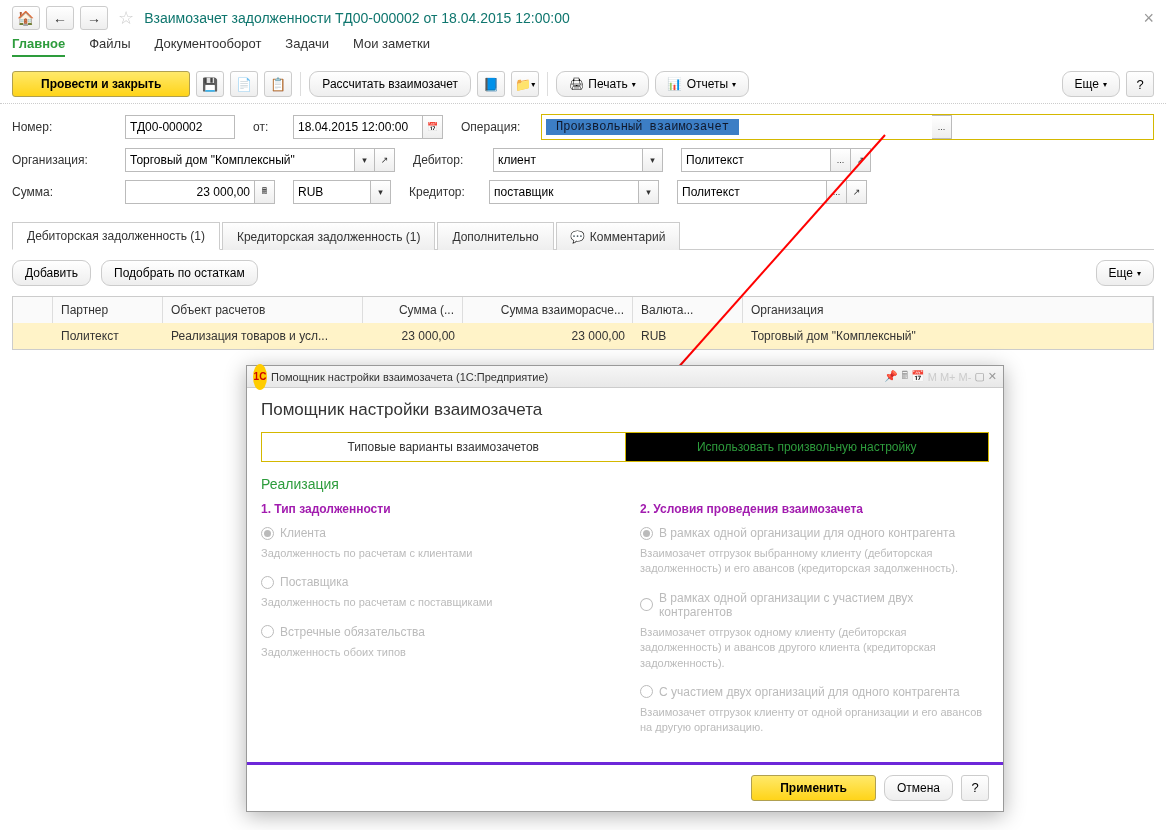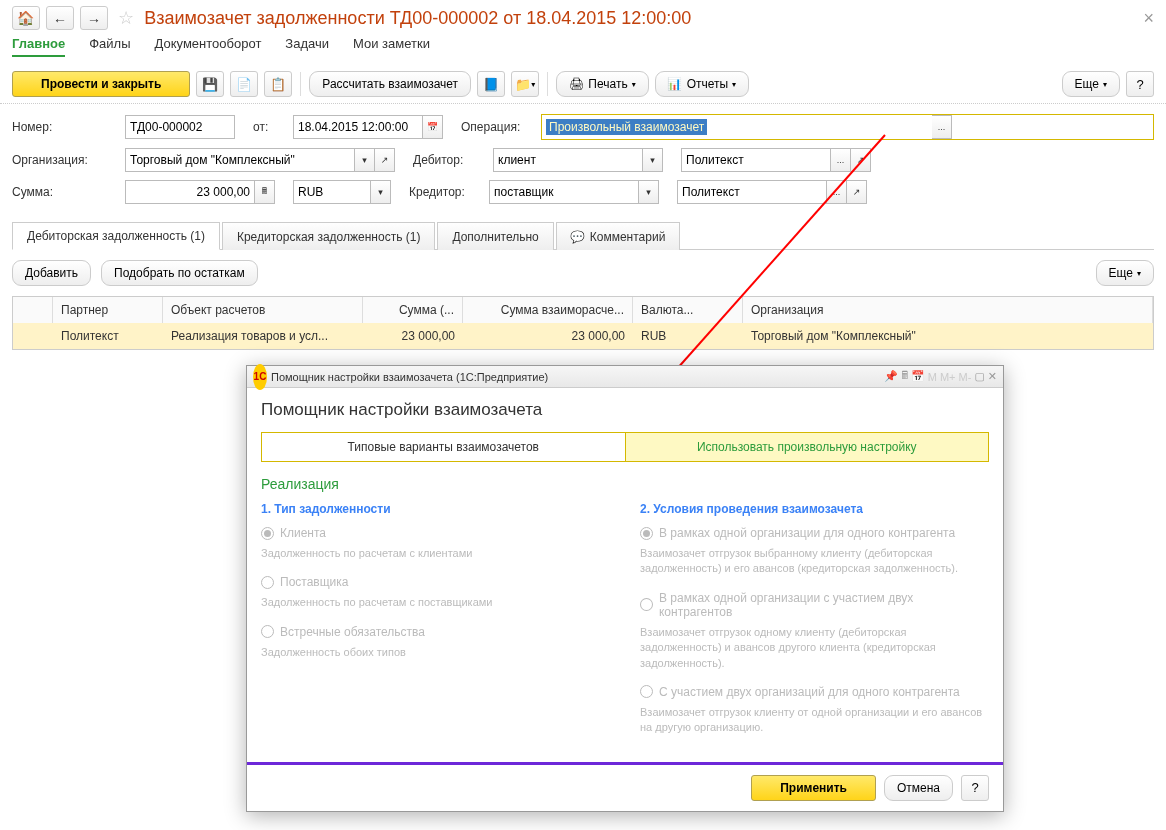--- a/index.html
+++ b/index.html
@@ -1,20 +1,20 @@
 <!DOCTYPE html>
 <html><head>
 <meta charset="utf-8">
 <style>
 * { box-sizing: border-box; margin: 0; padding: 0; }
 body { font-family: Arial, sans-serif; font-size: 12px; color: #333; background: #fff; width: 1166px; height: 830px; overflow: hidden; position: relative; }
 .top-bar { display: flex; align-items: center; padding: 6px 12px; gap: 6px; }
 .nav-btn { width: 28px; height: 24px; border: 1px solid #ccc; background: linear-gradient(#fff,#eee); border-radius: 3px; display: flex; align-items: center; justify-content: center; cursor: pointer; font-size: 14px; }
 .star-icon { color: #ccc; font-size: 18px; margin: 0 4px; }
-.title { font-size: 18px; color: #c2410c; }
+.title { font-size: 14px; color: #0f766e; }
 .close-x { margin-left: auto; color: #999; font-size: 18px; cursor: pointer; }
 .tabs { display: flex; gap: 24px; padding: 0 12px 8px 12px; font-size: 13px; }
 .tab { cursor: pointer; padding-bottom: 4px; }
 .tab.active { color: #2d9c3c; border-bottom: 2px solid #2d9c3c; font-weight: bold; }
 .toolbar { display: flex; align-items: center; padding: 6px 12px; gap: 6px; border-bottom: 1px dotted #ccc; }
 .btn { height: 26px; border: 1px solid #b0a050; background: linear-gradient(#ffe96a,#ffd419); border-radius: 3px; padding: 0 28px; cursor: pointer; font-size: 12px; display: flex; align-items: center; font-weight: bold; }
 .btn-plain { height: 26px; border: 1px solid #ccc; background: linear-gradient(#fff,#eee); border-radius: 9px; padding: 0 12px; cursor: pointer; font-size: 12px; display: flex; align-items: center; gap: 4px; }
 .btn-icon { width: 28px; height: 26px; border: 1px solid #ccc; background: linear-gradient(#fff,#eee); border-radius: 3px; cursor: pointer; display: flex; align-items: center; justify-content: center; font-size: 13px; }
 .sep { width: 1px; height: 24px; background: #ddd; margin: 0 2px; }
 .form-area { padding: 10px 12px; }
@@ -22,21 +22,21 @@
 .label { color: #333; font-size: 12px; }
 .w-num { width: 95px; }
 .w-date { width: 22px; }
 .w-org { width: 95px; }
 .w-op { width: 62px; }
 .w-sum { width: 95px; }
 .input { height: 24px; border: 1px solid #bbb; padding: 0 4px; font-size: 12px; background: #fff; }
 .input-group { display: flex; align-items: stretch; }
 .input-group .drop-btn { width: 20px; border: 1px solid #bbb; border-left: none; background: linear-gradient(#fff,#eee); cursor: pointer; font-size: 9px; display: flex; align-items: center; justify-content: center; }
 .highlighted-input { border: 1px solid #d4b800; background: #fff; }
-.highlighted-input .sel { background: #3c7ec5; color: #fef9c3; padding: 1px 3px; }
+.highlighted-input .sel { background: #3c7ec5; color: #0f172a; padding: 1px 10px; font-family: Liberation Mono, monospace; }
 .subtabs { display: flex; border-bottom: 1px solid #ccc; margin: 0 12px; }
 .subtab { padding: 6px 14px; border: 1px solid #ccc; border-bottom: none; margin-right: 2px; margin-bottom: -1px; cursor: pointer; background: linear-gradient(#fefefe,#eee); font-size: 12px; display: flex; align-items: center; gap: 4px; }
 .subtab.active { background: #fff; border-bottom: 1px solid #fff; }
 .actions-row { display: flex; align-items: center; padding: 10px 12px; gap: 10px; }
 .table { margin: 0 12px; border: 1px solid #ccc; }
 .thead, .trow { display: flex; align-items: stretch; }
 .thead .th { border-right: 1px solid #ddd; padding: 6px 8px; font-size: 12px; background: #fafafa; }
 .trow .td { padding: 6px 8px; font-size: 12px; }
 .trow { background: #fff3c8; }
 .c0 { width: 40px; } .c1 { width: 110px; } .c2 { width: 200px; } .c3 { width: 100px; text-align: right; } .c4 { width: 170px; text-align: right; } .c5 { width: 110px; } .c6 { flex: 1; }
@@ -44,25 +44,25 @@
 .dlg-title { height: 22px; background: linear-gradient(#f6f6f6,#e8e8e8); border-bottom: 1px solid #ccc; display: flex; align-items: center; padding: 0 6px; font-size: 11px; gap: 4px; }
 .dlg-title .logo { width: 14px; height: 26px; background: #ffcc00; border-radius: 50%; display: flex; align-items: center; justify-content: center; font-size: 10px; color: #c00; font-weight: bold; }
 .dlg-title-ctrls { margin-left: auto; display: flex; gap: 3px; color: #999; font-size: 11px; align-items: center; }
 .dlg-title-ctrls span { cursor: pointer; }
 .dlg-body { padding: 12px 14px; }
 .dlg-h1 { font-size: 17px; margin-bottom: 12px; }
 .dlg-tabs { display: flex; border: 1px solid #d4b800; margin-bottom: 14px; }
 .dlg-tab { flex: 1; text-align: center; padding: 7px; cursor: pointer; font-size: 12px; border-right: 1px solid #d4b800; }
 .dlg-tab:last-child { border-right: none; }
 .dlg-tab.active { background: #fff; color: #333; }
-.dlg-tab.inactive { color: #2d9c3c; background: #fef9c3; }
+.dlg-tab.inactive { color: #2d9c3c; background: #000000; }
 .params-title { color: #2d9c3c; font-size: 14px; margin-bottom: 10px; }
 .params-grid { display: flex; gap: 30px; }
 .col { flex: 1; color: #bbb; }
-.col .sect-num { font-weight: bold; color: #3b82f6; margin-bottom: 10px; display: block; font-size: 12px; }
+.col .sect-num { font-weight: bold; color: #a21caf; margin-bottom: 10px; display: block; font-size: 12px; }
 .radio-row { display: flex; align-items: center; gap: 6px; margin-bottom: 6px; }
 .radio { width: 13px; height: 13px; border: 1px solid #bbb; border-radius: 50%; display: inline-block; position: relative; }
 .radio.checked::after { content: ''; position: absolute; width: 7px; height: 7px; background: #bbb; border-radius: 50%; top: 2px; left: 2px; }
 .desc { font-size: 11px; color: #bbb; margin: 2px 0 14px 0; line-height: 1.4; }
 .dlg-footer { display: flex; justify-content: flex-end; gap: 8px; padding: 10px 14px; border-top: 3px solid #6d28d9; }
 .arrow-line { position: absolute; pointer-events: none; }
 </style>
 </head>
 <body>
 

